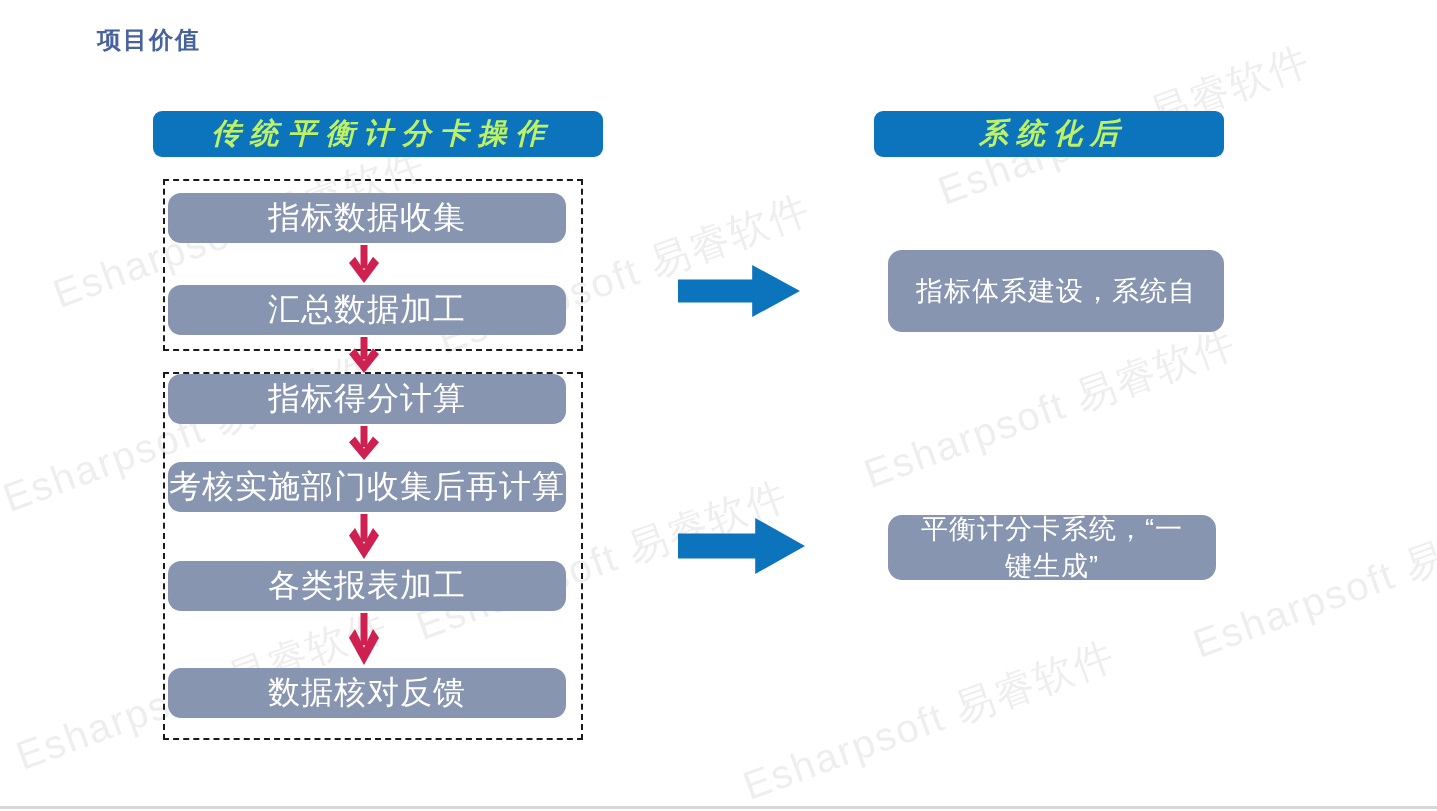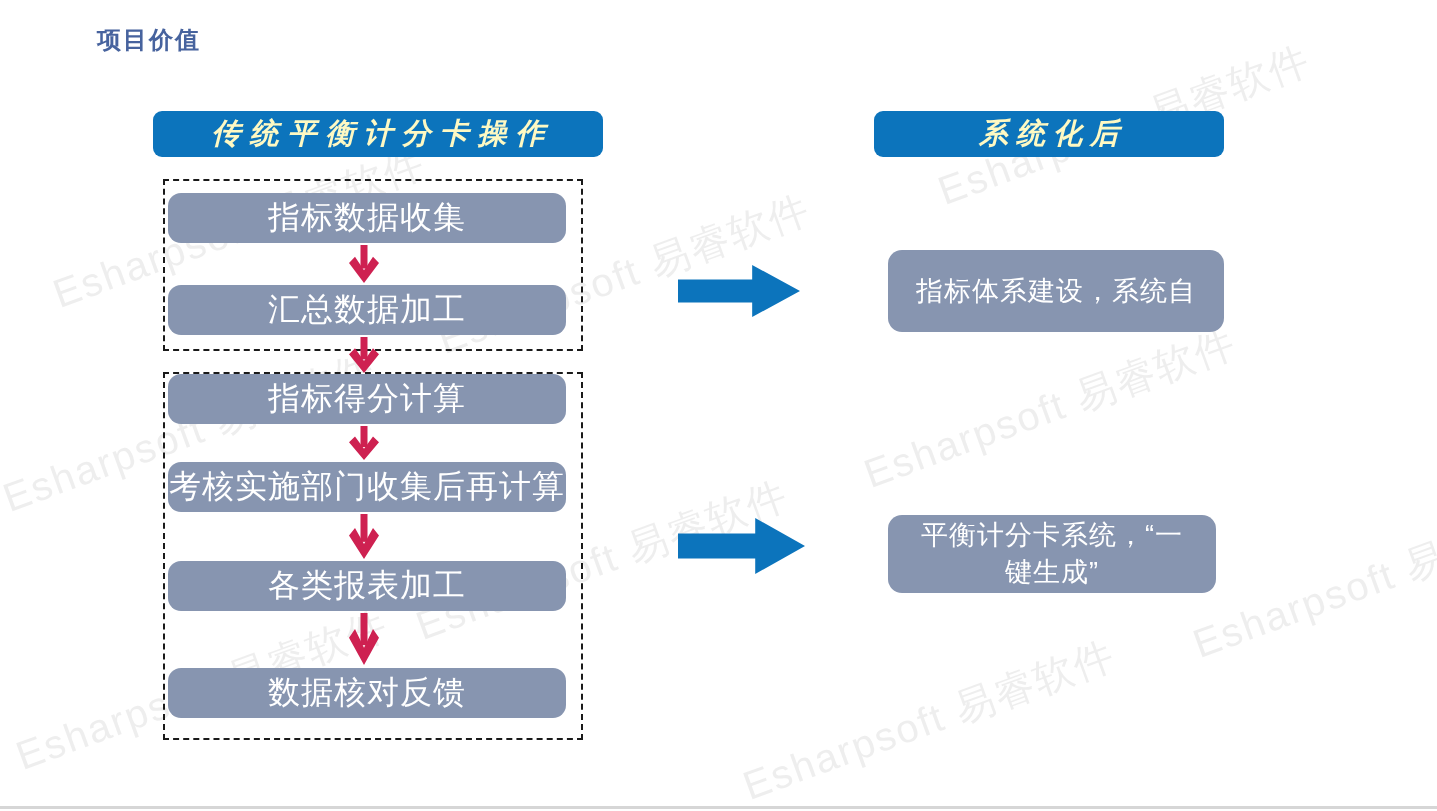--- a/index.html
+++ b/index.html
@@ -24,21 +24,21 @@
   .wm:nth-child(8){left:745px;top:760px;}
   .wm:nth-child(9){left:1195px;top:618px;}
   
   .page-title{
     position:absolute;left:97px;top:24px;z-index:2;
     font-size:24px;font-weight:700;color:#47639E;letter-spacing:2px;
   }
   
   .hdr{
     position:absolute;top:111px;height:46px;z-index:2;background:#0C74BC;
-    border-radius:9px;color:#fef9c3;display:flex;align-items:center;justify-content:center;
+    border-radius:9px;color:#bef264;display:flex;align-items:center;justify-content:center;
     font-family:Liberation Sans, sans-serif;font-style:italic;
     font-size:29px;font-weight:600;
   }
   .hdr-left{left:153px;width:450px;letter-spacing:9px;text-indent:9px;}
   .hdr-right{left:874px;width:350px;letter-spacing:8px;text-indent:8px;}
   
   .dash-group{position:absolute;left:163px;width:416px;z-index:1;border:2px dashed #1a1a1a;}
   .dash-group-1{top:179px;height:168px;}
   .dash-group-2{top:372px;height:364px;}
   
@@ -61,21 +61,21 @@
   .ra-1{left:678px;top:265px;width:122px;height:52px;}
   .ra-2{left:678px;top:518px;width:127px;height:56px;}
   .right-arrow svg{display:block;width:100%;height:100%;}
   
   .result{
     position:absolute;z-index:2;background:#8795B0;border-radius:14px;color:#fff;
     display:flex;flex-direction:column;align-items:center;justify-content:center;
     font-size:27px;letter-spacing:1px;line-height:37px;text-align:center;
   }
   .result-1{left:888px;top:250px;width:336px;height:82px;}
-  .result-2{left:888px;top:515px;width:328px;height:78px;}
+  .result-2{left:888px;top:515px;width:328px;height:65px;}
   
   .bottom-rule{position:absolute;left:0;top:806px;width:1437px;height:3px;background:#D6D6D6;z-index:2;}
 </style>
 </head>
 <body>
 
 <div class="slide">
 
   <div class="wm-layer">
     <span class="wm">Esharpsoft 易睿软件</span>

